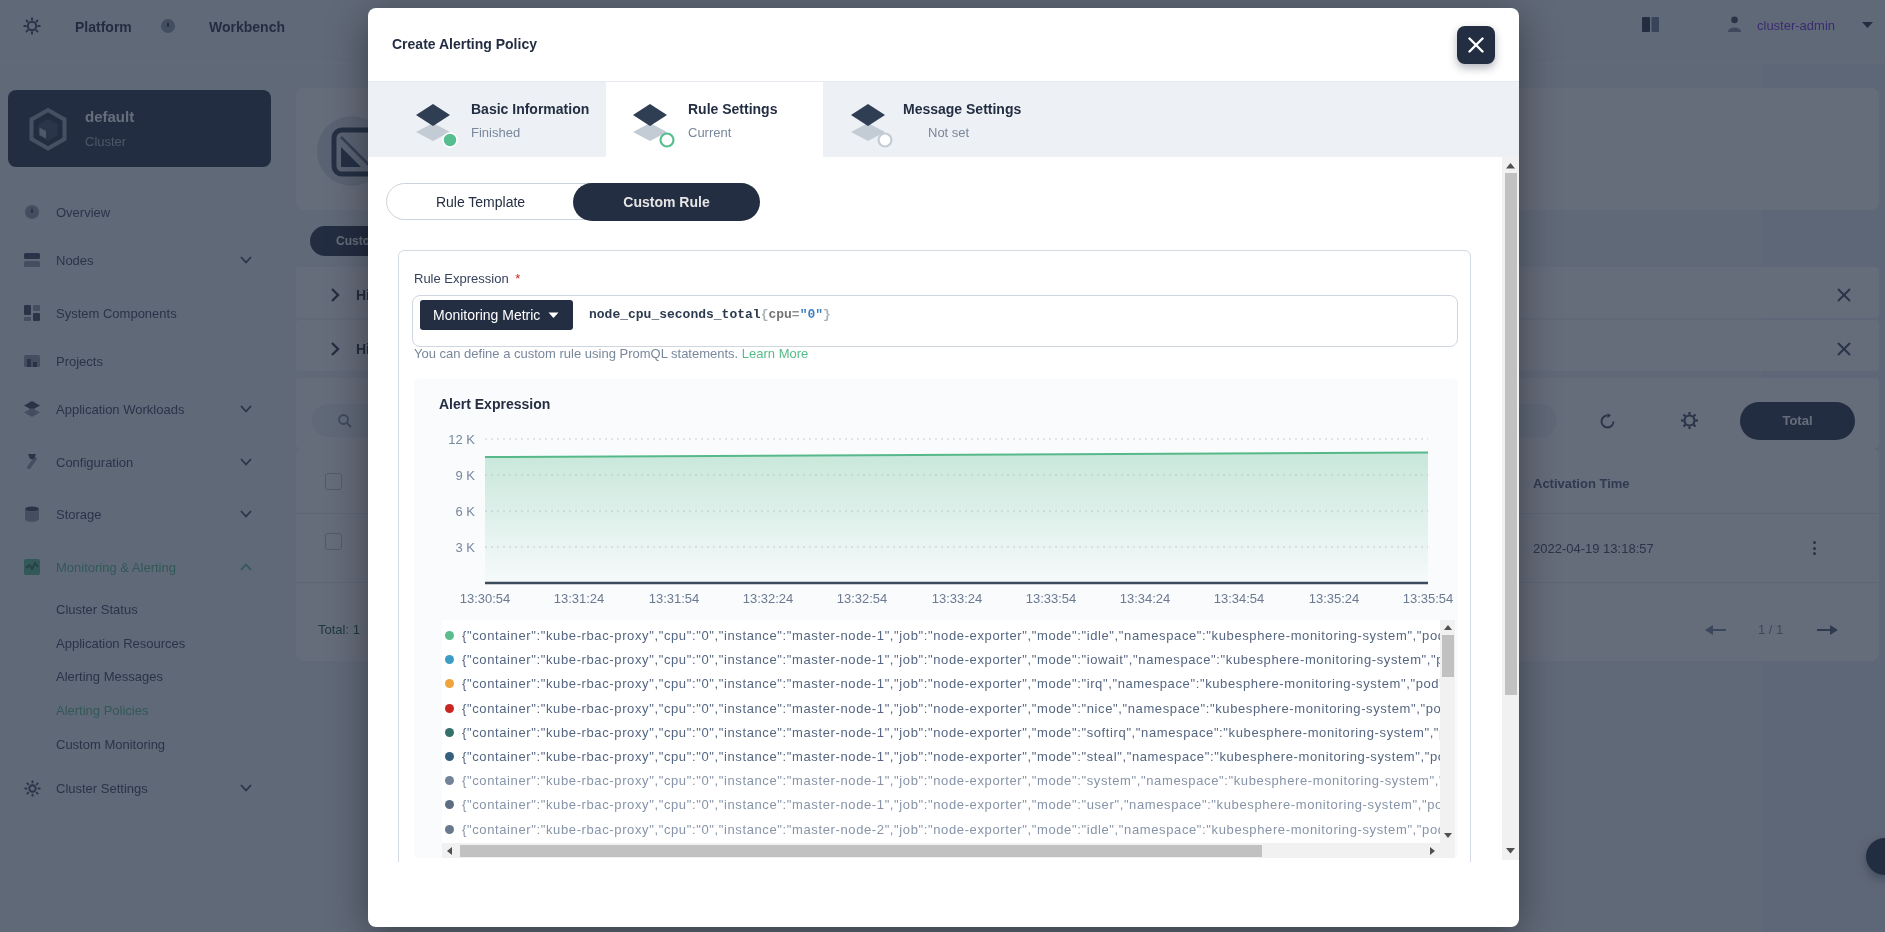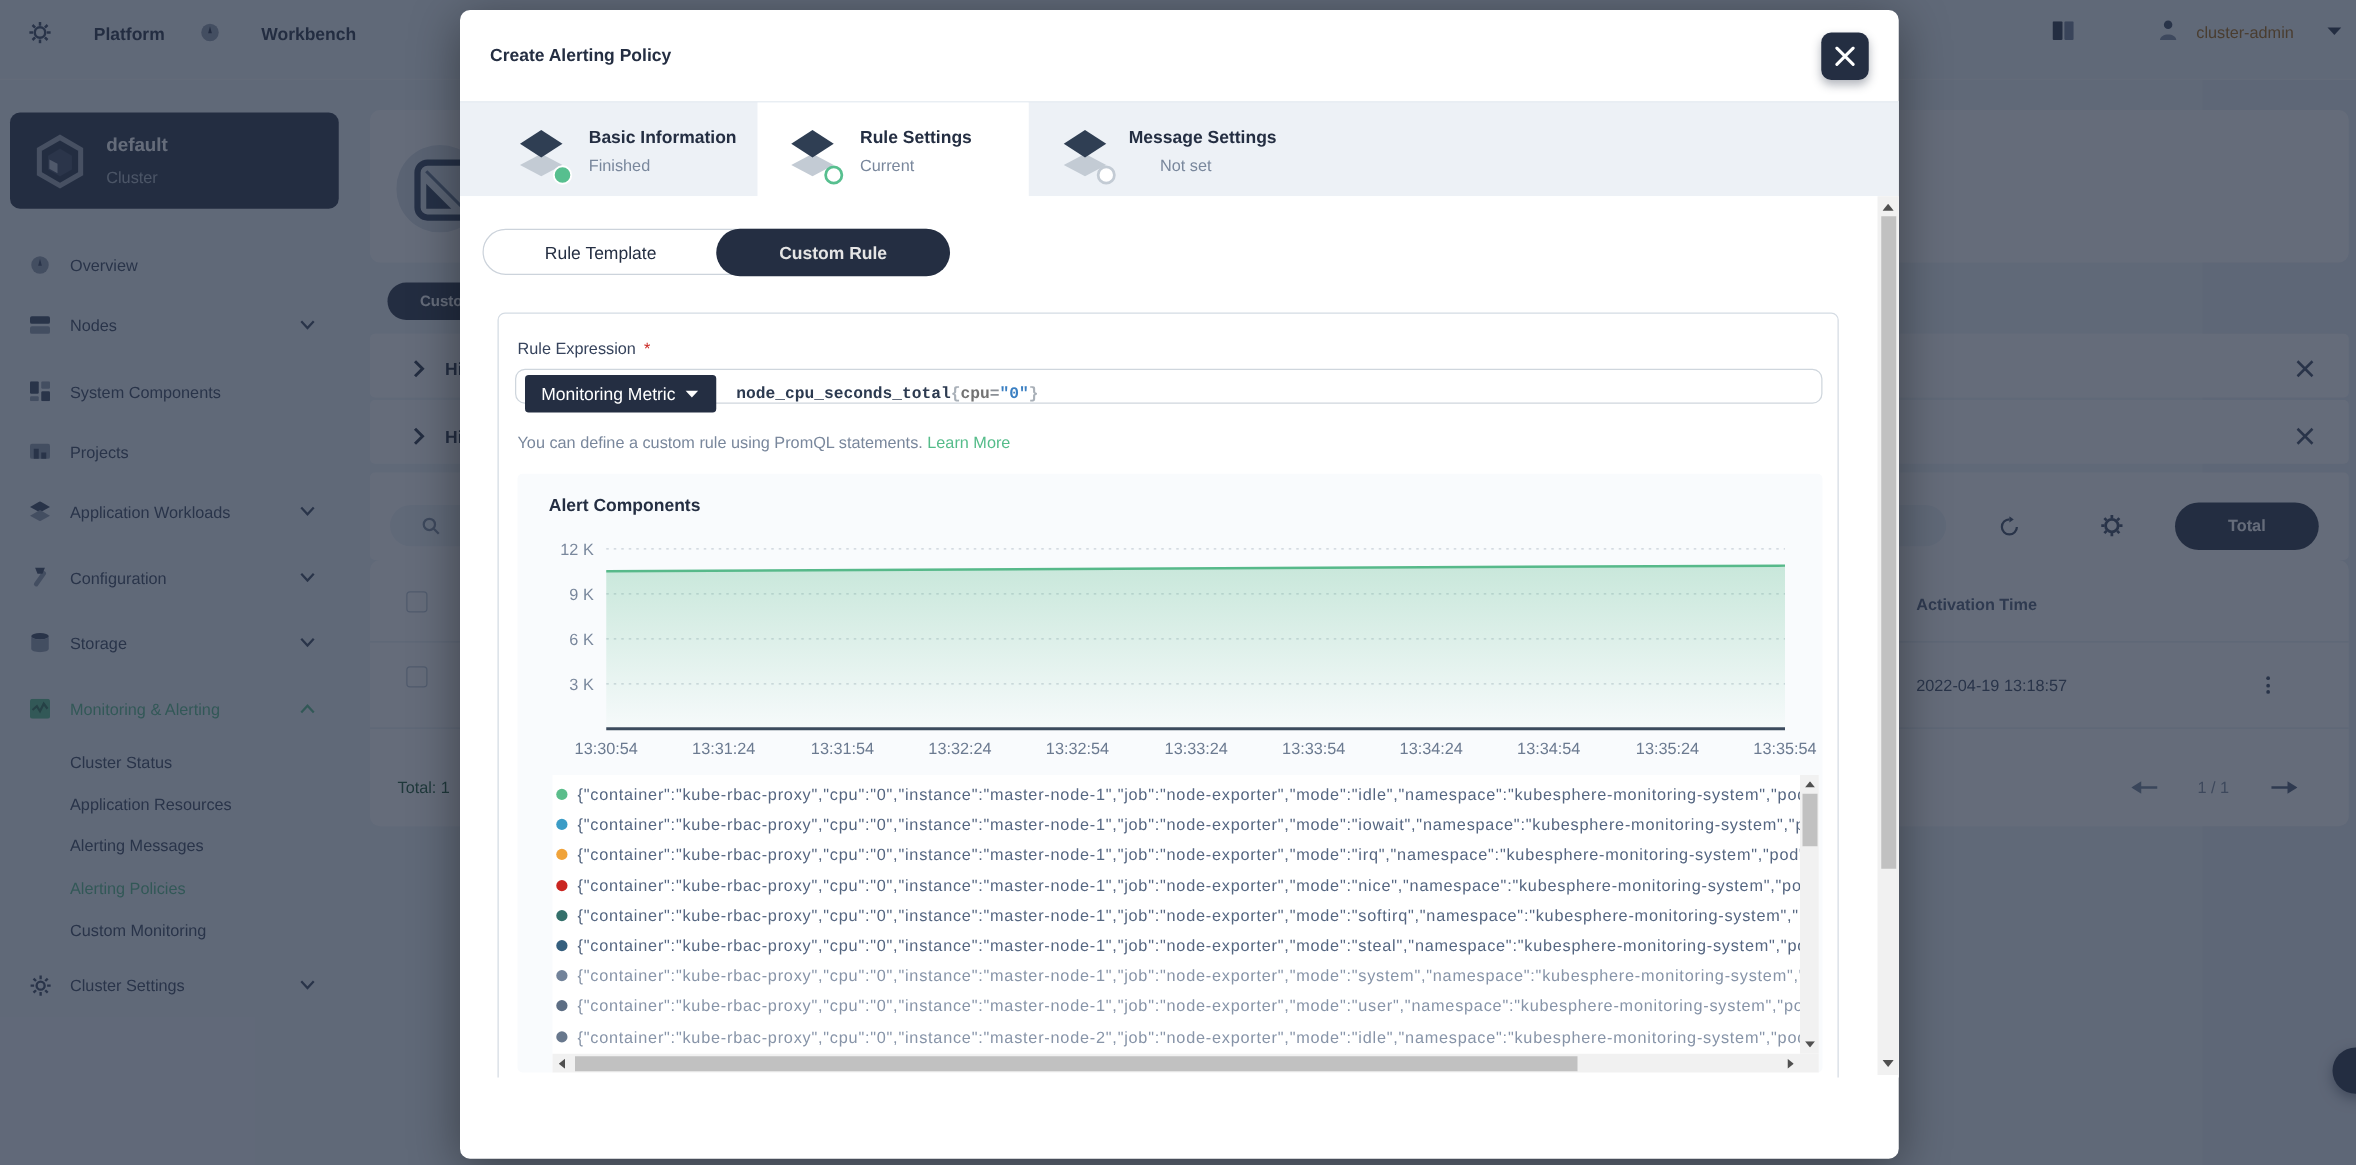--- a/index.html
+++ b/index.html
@@ -64,21 +64,21 @@
     <div class="abs htxt" style="left:190px;top:19px">Workbench</div>
 
     <svg class="abs" style="left:1642px;top:17px" width="17" height="15" viewBox="0 0 17 15">
         <rect x="0" y="0" width="8" height="15" rx="1" fill="#242e42"></rect>
         <rect x="9.5" y="0" width="7.5" height="15" rx="1" fill="#6c7b95"></rect>
       </svg>
     <svg class="abs" style="left:1727px;top:16px" width="15" height="16" viewBox="0 0 15 16">
         <circle cx="7.5" cy="3.8" r="3.4" fill="#36435c"></circle>
         <path d="M1 16 C1 10 14 10 14 16 Z" fill="#7c8ba0"></path>
       </svg>
-    <div class="abs" style="left:1757px;top:18px;font-size:13px;color:#a16207">cluster-admin</div>
+    <div class="abs" style="left:1757px;top:18px;font-size:13px;color:#6d28d9">cluster-admin</div>
     <svg class="abs" style="left:1861px;top:21px" width="13" height="8" viewBox="0 0 13 8">
         <path d="M1 1 L6.5 7 L12 1 Z" fill="#242e42"></path>
       </svg>
 
     <div class="abs sidecard"></div>
     <svg class="abs" style="left:26px;top:107px" width="44" height="45" viewBox="0 0 44 45">
         <path d="M22 3 L38.5 12.5 V32 L22 41.5 L5.5 32 V12.5 Z" fill="none" stroke="#9aa2b0" stroke-width="4"></path>
         <path d="M22 12 L31.5 17.5 V28.5 L22 34 L12.5 28.5 V17.5 Z" fill="#3d4760"></path>
         <path d="M13.5 20.5 L20 24 V31.5 L13.5 28 Z" fill="#b9c0cc"></path>
       </svg>
@@ -284,29 +284,29 @@
       <div class="stitle" style="position:absolute;left:535px;top:19px">Message Settings</div>
       <div class="ssub" style="position:absolute;left:560px;top:43px">Not set</div>
     </div>
     <div id="mbody" style="position:absolute;left:0;top:149px;width:1151px;height:705px;background:#fff;overflow:hidden">
       <div class="pillgroup">
           <div class="pilllight">Rule Template</div>
           <div class="pilldark">Custom Rule</div>
         </div>
       <div class="panel">
         <div style="position:absolute;left:15px;top:20px;font-size:13px;color:#36435c">Rule Expression <span style="color:#ca2621;margin-left:3px">*</span></div>
-        <div style="position:absolute;left:13px;top:44px;width:1046px;height:28px;border:1px solid #cfd6dd;border-radius:8px;background:#fff">
+        <div style="position:absolute;left:13px;top:44px;width:1046px;height:52px;border:1px solid #cfd6dd;border-radius:8px;background:#fff">
           <div style="position:absolute;left:7px;top:4px;width:153px;height:30px;background:#242e42;border-radius:3px;color:#fff;font-size:14px;line-height:30px;padding-left:13px">Monitoring Metric<svg style="position:absolute;right:14px;top:12px" width="11" height="7" viewBox="0 0 11 7">
                 <path d="M0.5 0.5 L5.5 6 L10.5 0.5 Z" fill="#fff"></path>
               </svg></div>
           <div style="position:absolute;left:176px;top:11px;font-family:'Liberation Mono',monospace;font-size:13px;font-weight:bold;color:#2c3a50">node_cpu_seconds_total<span style="color:#a9b0b8">{</span><span style="color:#737373">cpu</span><span style="color:#8b9096">=</span><span style="color:#3a7fc2">"0"</span><span style="color:#a9b0b8">}</span></div>
         </div>
         <div style="position:absolute;left:15px;top:95px;font-size:13px;color:#79879c">You can define a custom rule using PromQL statements. <span style="color:#55bc8a">Learn More</span></div>
         <div id="graypanel" style="position:absolute;left:15px;top:128px;width:1044px;height:479px;background:#f9fbfd;border-radius:4px">
-          <div style="position:absolute;left:25px;top:17px;font-size:14px;font-weight:bold;color:#242e42">Alert Components</div>
+          <div style="position:absolute;left:25px;top:17px;font-size:14px;font-weight:bold;color:#242e42">Alert Expression</div>
           <svg id="chart" style="position:absolute;left:0;top:0" width="1044" height="240" viewBox="0 0 1044 240">
             <defs>
                 <linearGradient id="ag" x1="0" y1="0" x2="0" y2="1">
                   <stop offset="0" stop-color="#57b98a" stop-opacity="0.30"></stop>
                   <stop offset="1" stop-color="#57b98a" stop-opacity="0.02"></stop>
                 </linearGradient>
               </defs>
             <g font-size="13" fill="#79879c" text-anchor="end">
                 <text x="61" y="65">12 K</text>
                 <text x="61" y="101">9 K</text>

